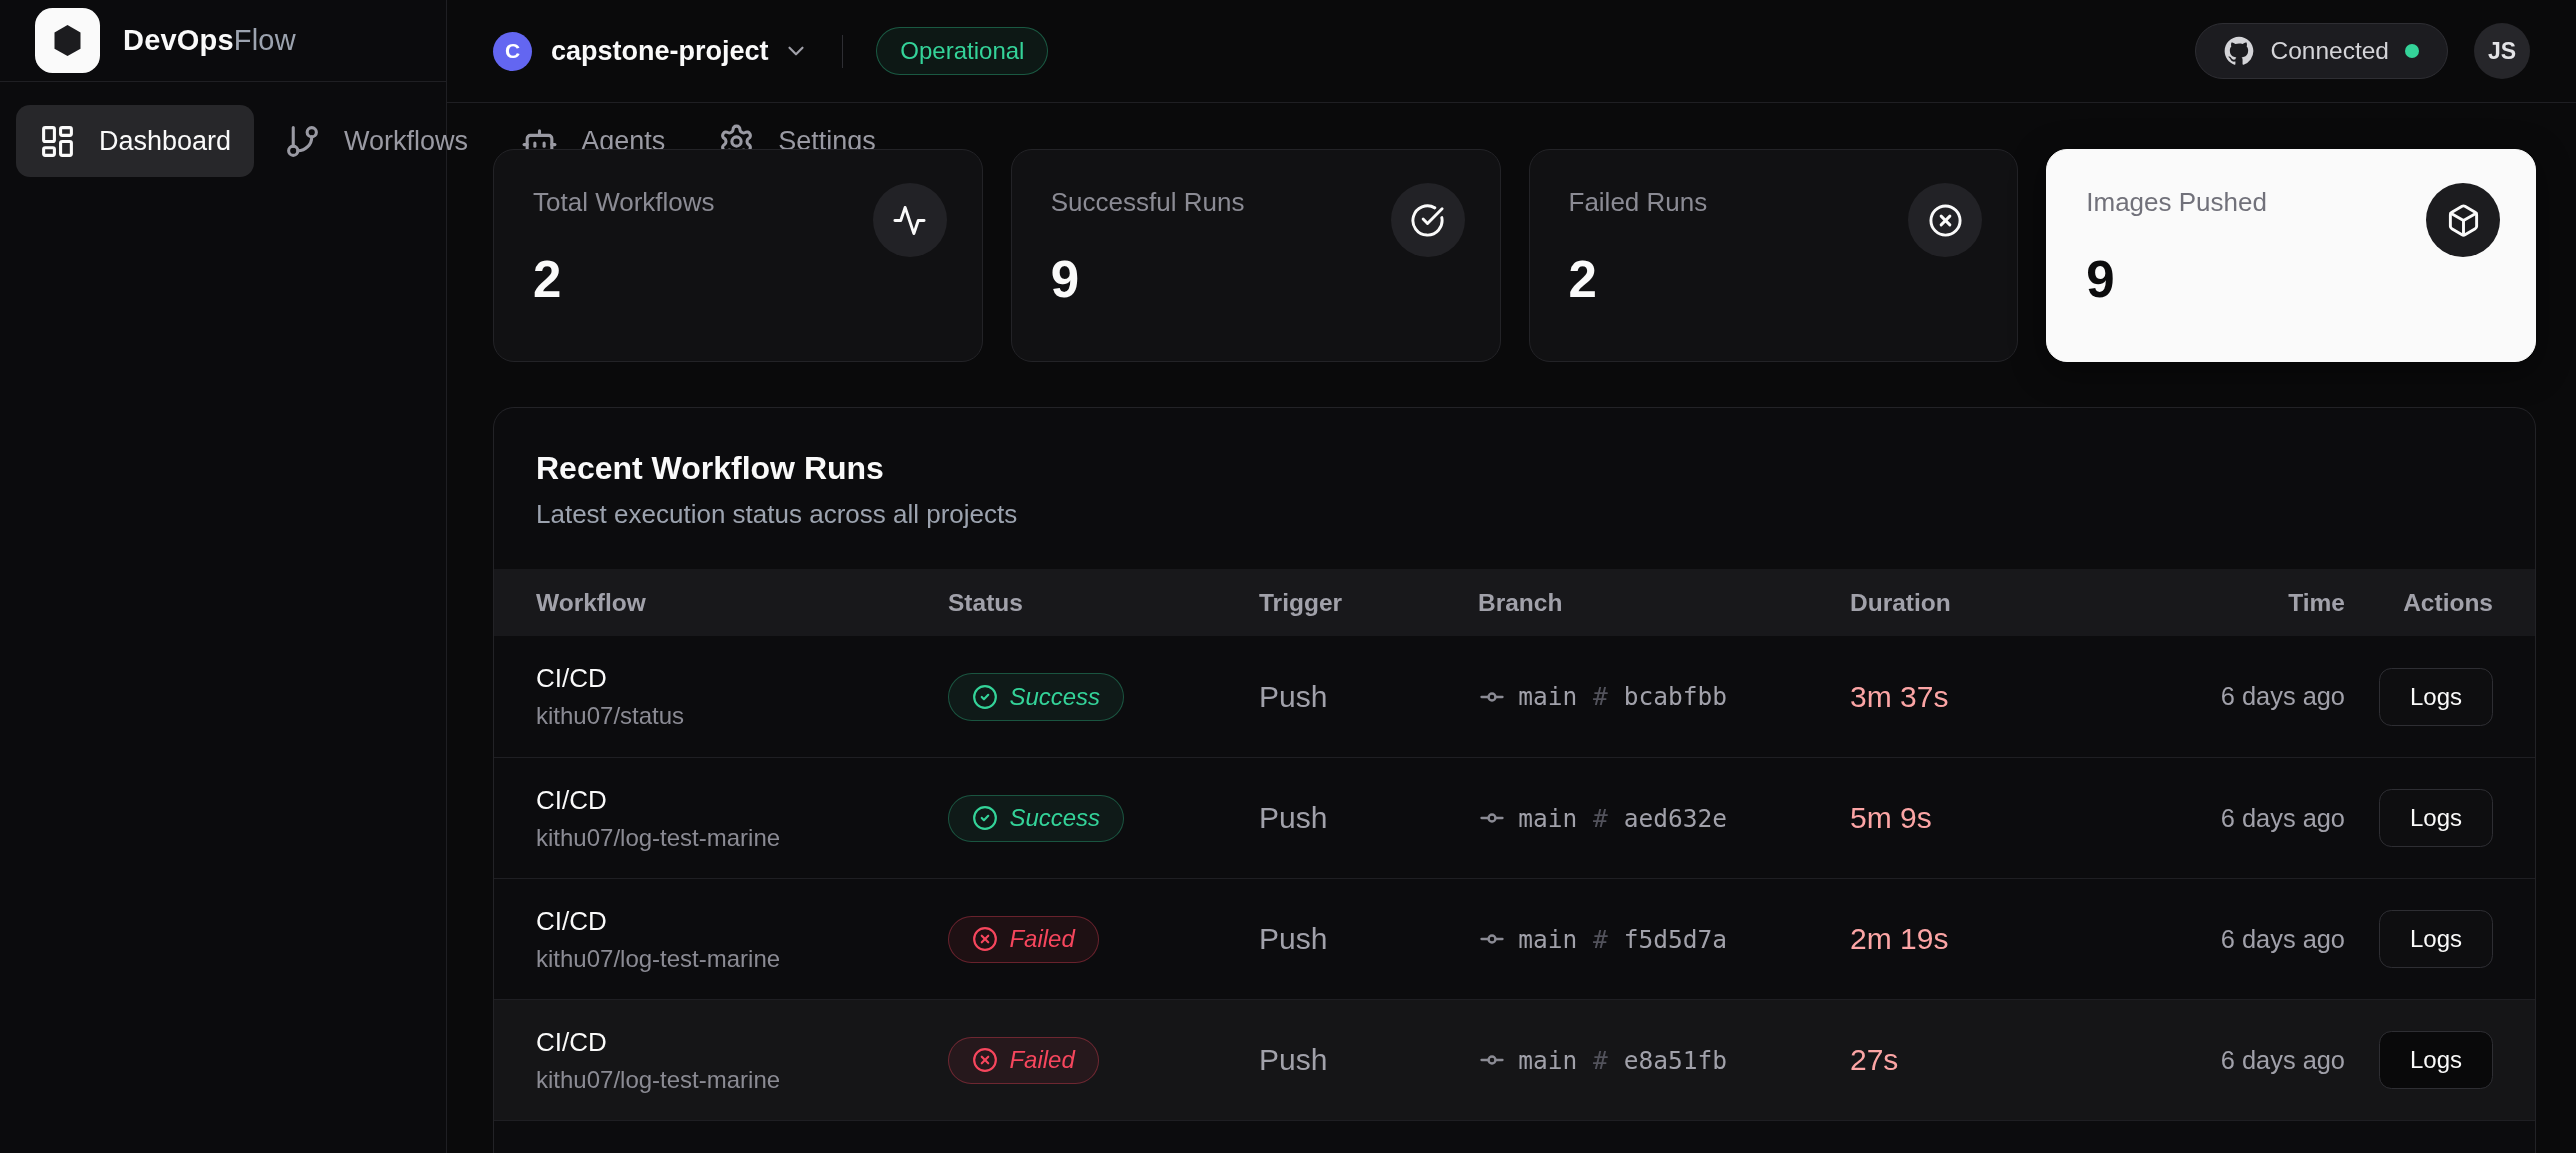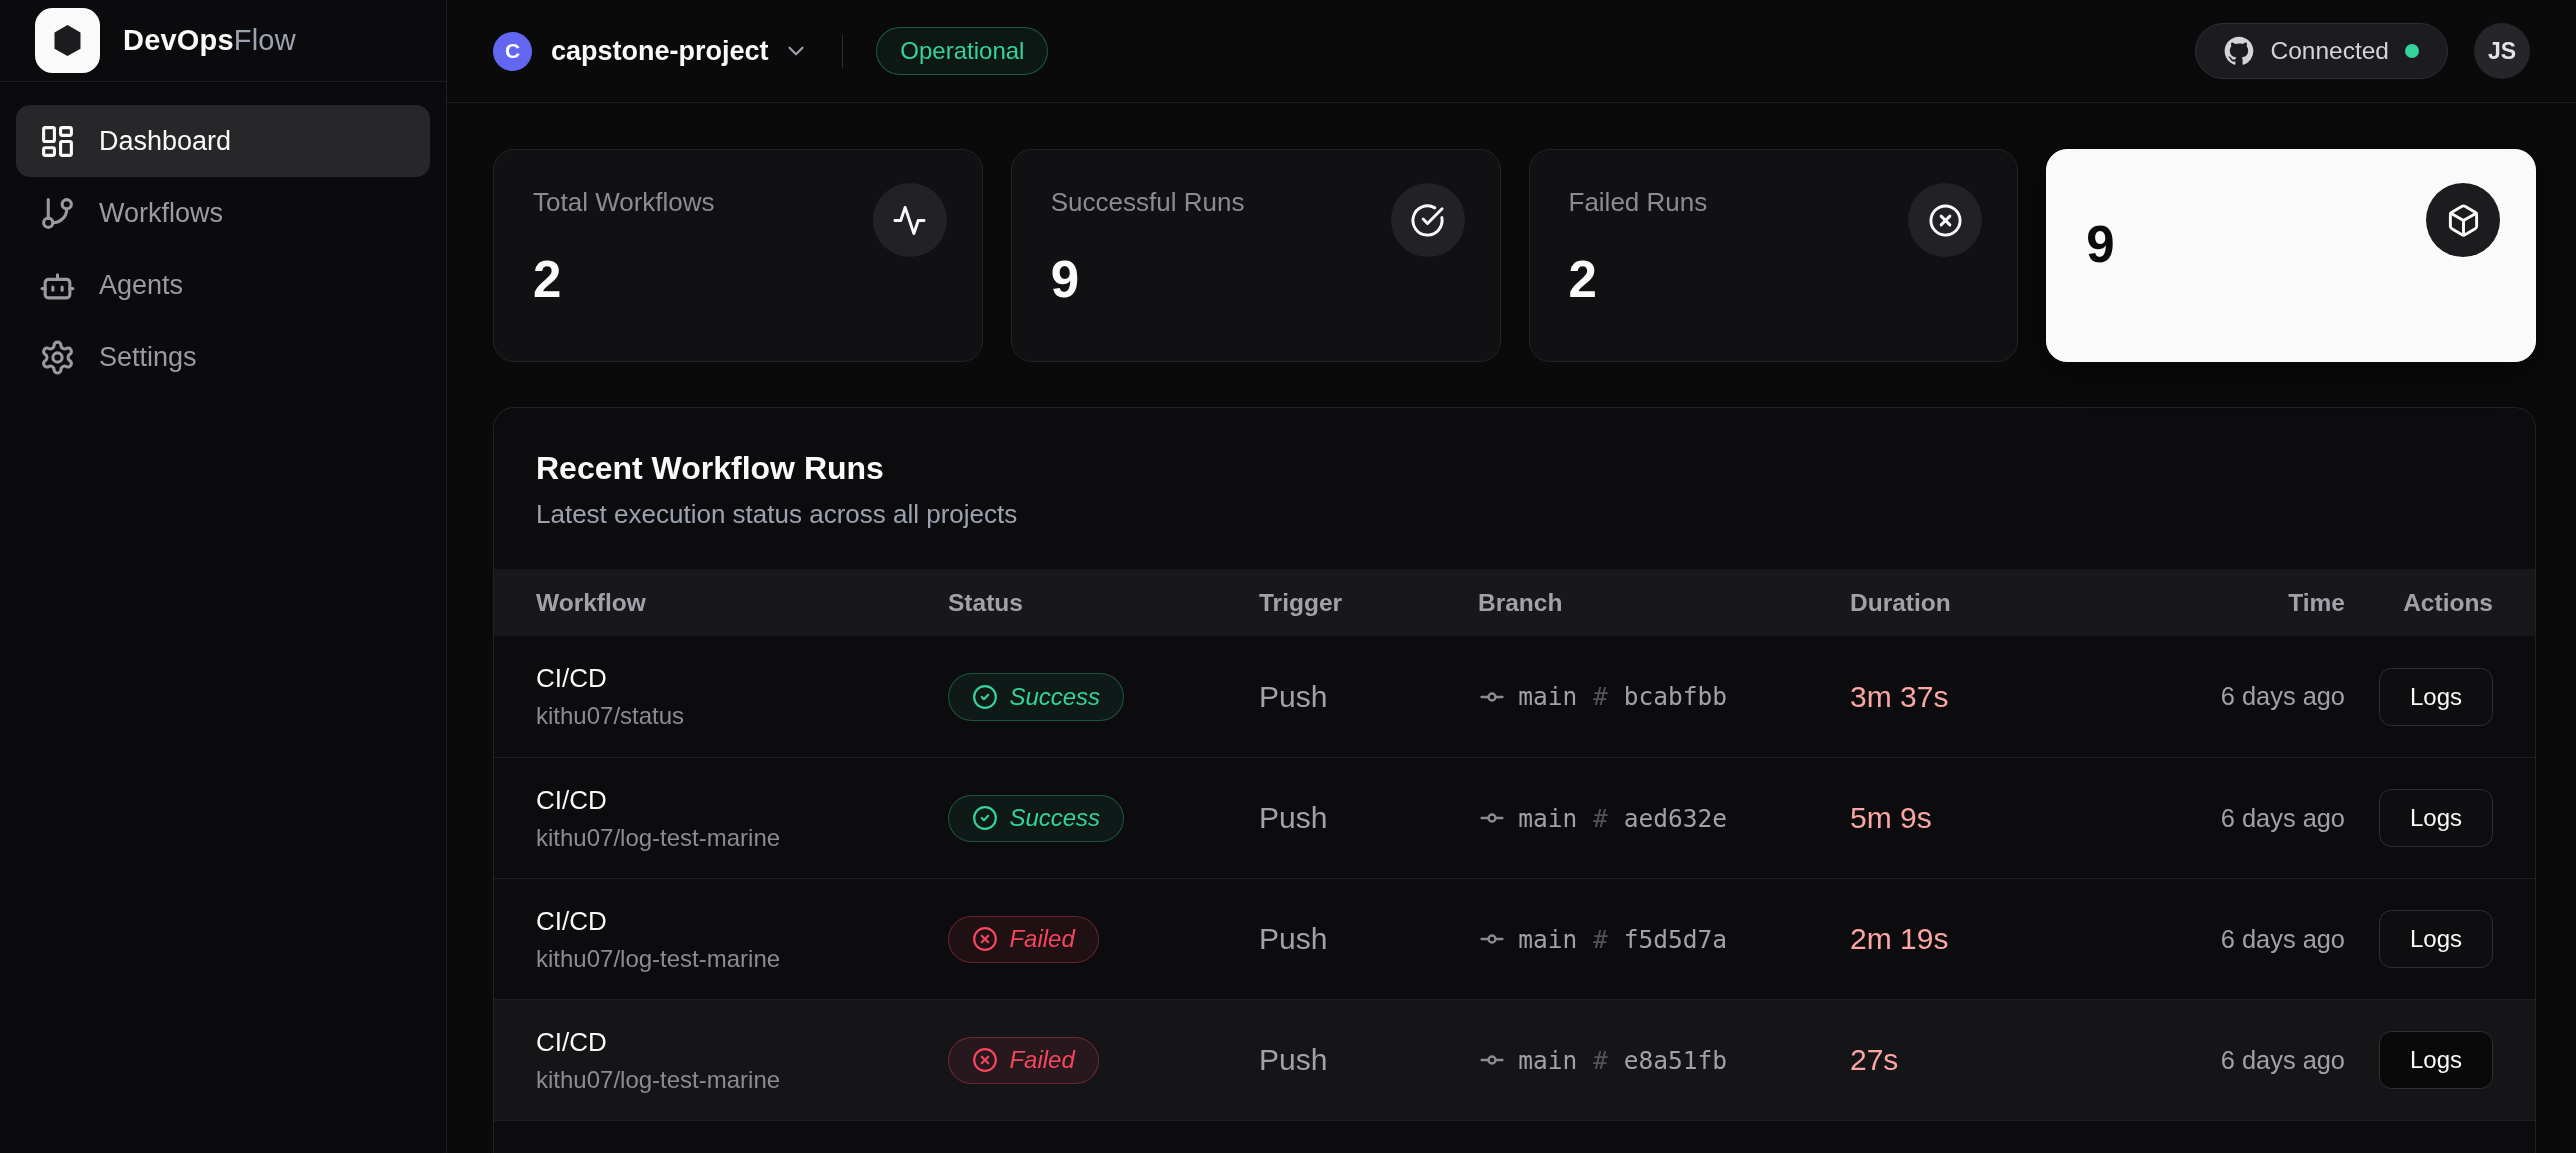--- a/index.html
+++ b/index.html
@@ -16,21 +16,21 @@
 
   
   .logo-row { height:82px; display:flex; align-items:center; gap:23px; padding:0 35px;
     border-bottom:1.8px solid #1f1f23; }
   .logo-mark { width:65px; height:65px; background:#fafafa; border-radius:17.5px;
     display:flex; align-items:center; justify-content:center; }
   .brand { font-size:29px; letter-spacing:0.2px; }
   .brand b { color:#fafafa; font-weight:700; }
   .brand span.light { color:#9ca3af; font-weight:400; }
 
-  .nav { padding:23px 16px; display:flex; flex-direction:column; gap:0; }
+  .nav { padding:23px 16px; display:flex; gap:7px; }
   .nav-item { display:flex; align-items:center; gap:23px; height:72px; padding:0 23px;
     border-radius:14px; color:#9a9aa3; font-size:27px; cursor:pointer; }
   .nav-item svg { width:37px; height:37px; flex:0 0 auto; }
   .nav-item.active { background:#27272a; color:#fafafa; }
 
   
   .tb-left { display:flex; align-items:center; }
   .proj-avatar { width:39px; height:39px; border-radius:50%; background:#6366f1;
     display:flex; align-items:center; justify-content:center; font-size:21px; font-weight:700; color:#fff; }
   .proj-name { margin-left:19px; font-size:27px; font-weight:600; color:#fafafa; }
@@ -210,20 +210,21 @@
       <div class="icon-circle">
           <svg class="stroke" viewBox="0 0 24 24">
             <circle cx="12" cy="12" r="10"></circle>
             <path d="m15 9-6 6"></path>
             <path d="m9 9 6 6"></path>
           </svg>
         </div>
       <div class="value">2</div>
     </div>
     <div class="card light">
+      <div class="label">Images Pushed</div>
       <div class="icon-circle">
           <svg class="stroke" viewBox="0 0 24 24">
             <path d="M21 8a2 2 0 0 0-1-1.73l-7-4a2 2 0 0 0-2 0l-7 4A2 2 0 0 0 3 8v8a2 2 0 0 0 1 1.73l7 4a2 2 0 0 0 2 0l7-4A2 2 0 0 0 21 16Z"></path>
             <path d="M3.3 7 12 12l8.7-5"></path>
             <path d="M12 22V12"></path>
           </svg>
         </div>
       <div class="value">9</div>
     </div>
   </section>

